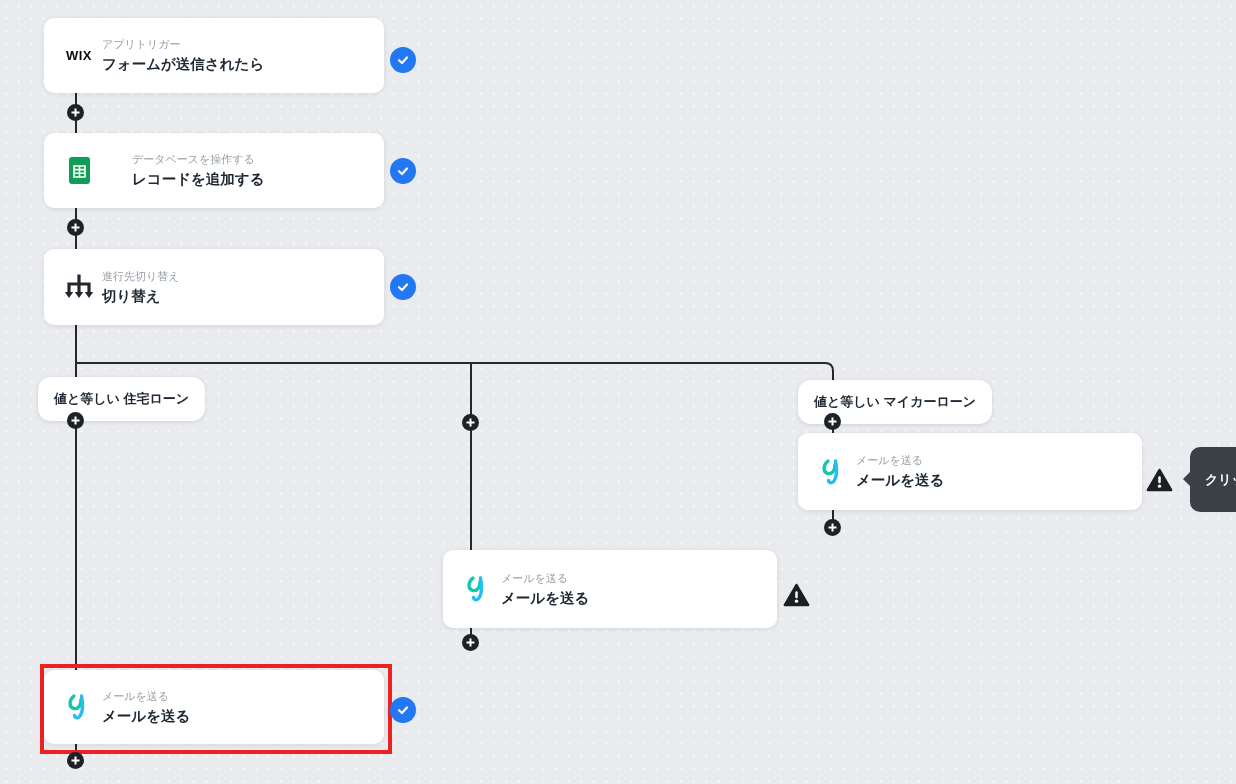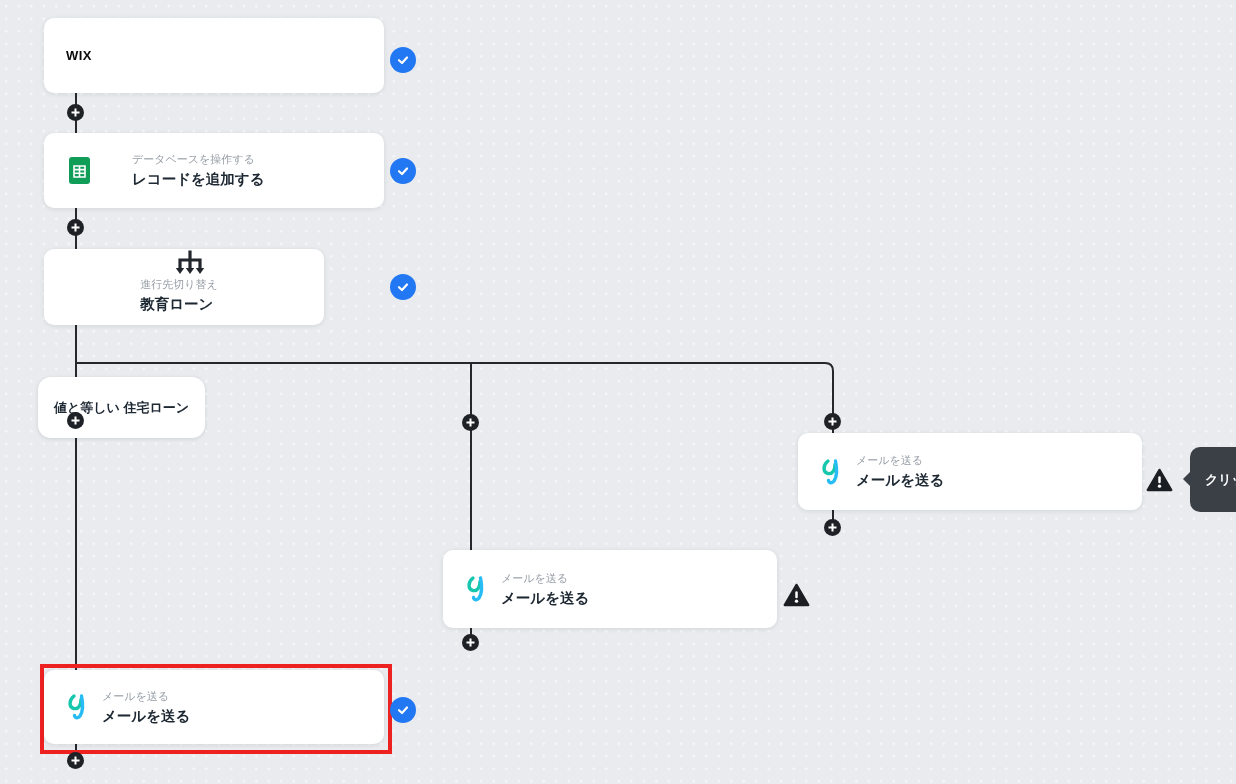--- a/index.html
+++ b/index.html
@@ -24,23 +24,23 @@
   .selection-ring{position:absolute;z-index:2;border:4px solid #ee2121;background:transparent;}
   .badge{position:absolute;z-index:5;width:26px;height:26px;border-radius:50%;
     display:flex;align-items:center;justify-content:center;}
   .badge.check{background:#2277f2;}
   .warn{position:absolute;z-index:5;width:27px;height:27px;display:flex;align-items:center;justify-content:center;cursor:pointer;}
   .plus{
     position:absolute;z-index:4;width:17px;height:17px;border-radius:50%;
     background:#1e2227;display:flex;align-items:center;justify-content:center;cursor:pointer;
   }
   .pill{
-    position:absolute;z-index:3;height:29px;background:#fff;border-radius:13px;
+    position:absolute;z-index:3;height:44px;background:#fff;border-radius:13px;
     box-shadow:0 1px 4px rgba(25,35,45,.12);
-    display:flex;align-items:center;padding:16px 16px;
+    display:flex;align-items:center;padding:0 16px;
     font-size:13px;font-weight:bold;color:#1e2833;white-space:nowrap;cursor:pointer;
   }
   .tooltip{
     position:absolute;z-index:6;left:1190px;top:447px;width:130px;height:65px;
     background:#3b4046;border-radius:10px;display:flex;align-items:center;
     padding-left:15px;box-sizing:border-box;
     font-size:13px;font-weight:bold;color:#fff;white-space:nowrap;
   }
   .tooltip::before{
     content:"";position:absolute;left:-7px;top:24px;
@@ -58,20 +58,24 @@
     <path d="M76 363 H825 Q833 363 833 371 V528" stroke="#24282d" stroke-width="2" fill="none"></path>
     <path d="M471 363 V643" stroke="#24282d" stroke-width="2" fill="none"></path>
   </svg>
 
   <div class="selection-ring" style="left:40px;top:664px;width:344px;height:82px;"></div>
 
   <div class="node" style="left:44px;top:18px;width:340px;height:75px;">
     <div class="node-icon">
       <span class="wix-text">WIX</span>
     </div>
+    <div class="node-text">
+      <span class="node-cat">アプリトリガー</span>
+      <span class="node-title">フォームが送信されたら</span>
+    </div>
   </div>
   <div class="badge check" style="left:390px;top:47px;">
     <svg width="14" height="14" viewBox="0 0 14 14">
       <path d="M3 7.2 L6 10 L11 4.5" stroke="#fff" stroke-width="2.2" fill="none" stroke-linecap="round" stroke-linejoin="round"></path>
     </svg>
   </div>
 
   <div class="plus" style="left:67px;top:104px;">
     <svg width="9" height="9" viewBox="0 0 9 9">
       <path d="M4.5 0.5 V8.5 M0.5 4.5 H8.5" stroke="#fff" stroke-width="2"></path>
@@ -95,42 +99,45 @@
       <path d="M3 7.2 L6 10 L11 4.5" stroke="#fff" stroke-width="2.2" fill="none" stroke-linecap="round" stroke-linejoin="round"></path>
     </svg>
   </div>
 
   <div class="plus" style="left:67px;top:219px;">
     <svg width="9" height="9" viewBox="0 0 9 9">
       <path d="M4.5 0.5 V8.5 M0.5 4.5 H8.5" stroke="#fff" stroke-width="2"></path>
     </svg>
   </div>
 
-  <div class="node" style="left:44px;top:249px;width:280px;height:76px;flex-direction:column;">
+  <div class="node" style="left:44px;top:249px;width:340px;height:76px;">
     <div class="node-icon">
       <svg width="32" height="28" viewBox="0 0 32 28">
         <path d="M16 3 V11 M6 11 H26 M6 11 V18 M16 11 V18 M26 11 V18" stroke="#23272d" stroke-width="3.2" fill="none" stroke-linejoin="round" stroke-linecap="square"></path>
         <path d="M6 25 l-4.2 -6 h8.4 z" fill="#23272d"></path>
         <path d="M16 25 l-4.2 -6 h8.4 z" fill="#23272d"></path>
         <path d="M26 25 l-4.2 -6 h8.4 z" fill="#23272d"></path>
       </svg>
     </div>
     <div class="node-text">
       <span class="node-cat">進行先切り替え</span>
-      <span class="node-title">教育ローン</span>
+      <span class="node-title">切り替え</span>
     </div>
   </div>
   <div class="badge check" style="left:390px;top:274px;">
     <svg width="14" height="14" viewBox="0 0 14 14">
       <path d="M3 7.2 L6 10 L11 4.5" stroke="#fff" stroke-width="2.2" fill="none" stroke-linecap="round" stroke-linejoin="round"></path>
     </svg>
   </div>
 
   <div class="pill" style="left:38px;top:377px;">
     <span>値と等しい 住宅ローン</span>
+  </div>
+  <div class="pill" style="left:798px;top:380px;">
+    <span>値と等しい マイカーローン</span>
   </div>
 
   <div class="plus" style="left:67px;top:412px;">
     <svg width="9" height="9" viewBox="0 0 9 9">
       <path d="M4.5 0.5 V8.5 M0.5 4.5 H8.5" stroke="#fff" stroke-width="2"></path>
     </svg>
   </div>
   <div class="plus" style="left:462px;top:414px;">
     <svg width="9" height="9" viewBox="0 0 9 9">
       <path d="M4.5 0.5 V8.5 M0.5 4.5 H8.5" stroke="#fff" stroke-width="2"></path>

